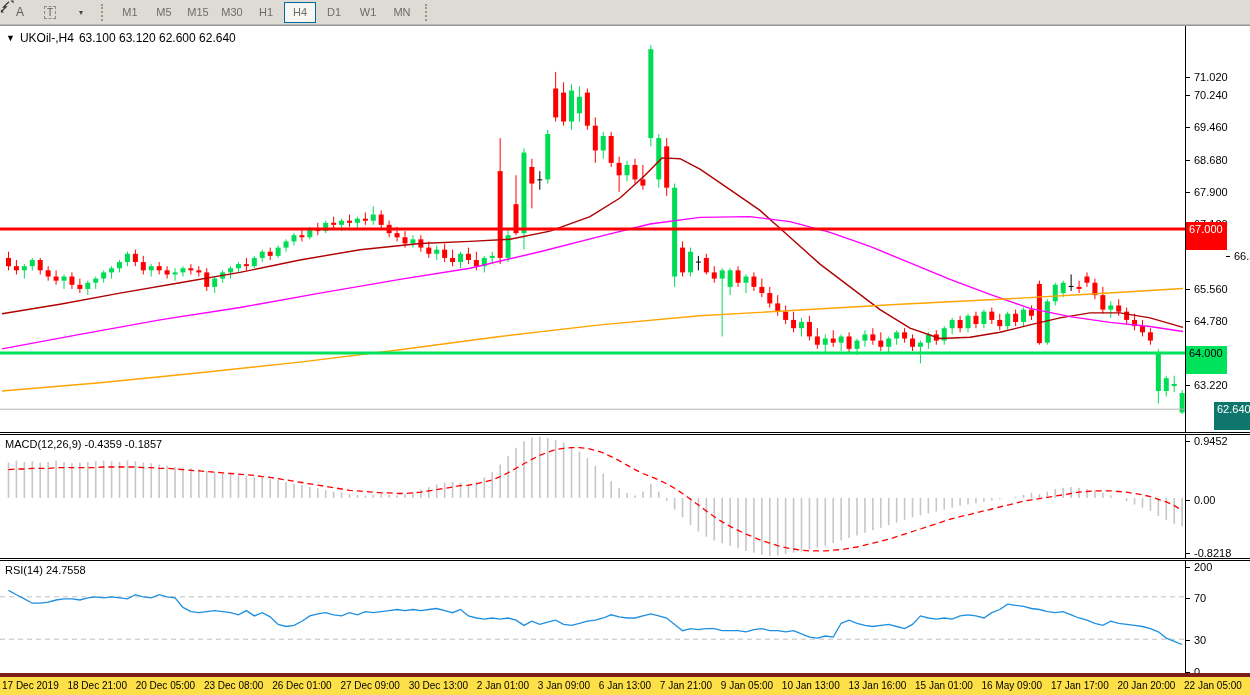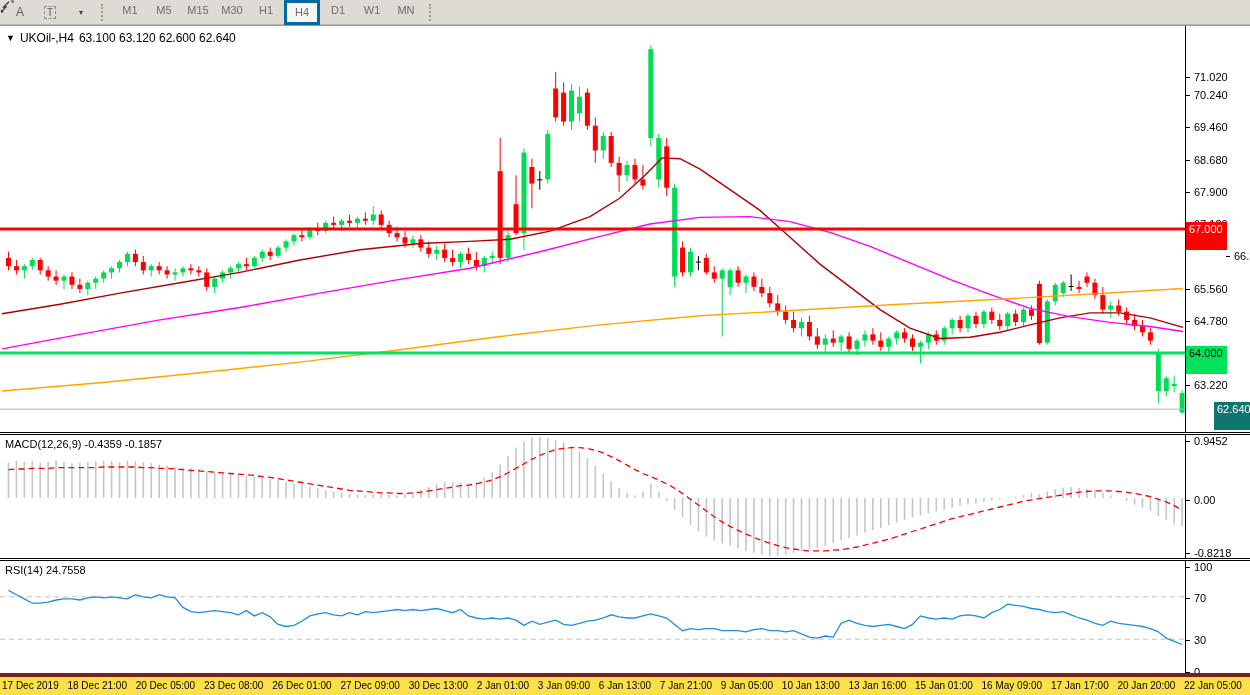--- a/index.html
+++ b/index.html
@@ -5,21 +5,21 @@
 html,body{margin:0;padding:0}
 body{width:1250px;height:695px;position:relative;overflow:hidden;background:#fff;
   font-family:"Liberation Sans",sans-serif;-webkit-font-smoothing:none}
 
 .toolbar{position:absolute;top:0;left:0;width:1250px;height:25px;background:#dedbd4;
   border-bottom:1px solid #b9b6af;display:flex;align-items:center;padding-left:5px;box-sizing:border-box}
 .tb-btn{height:19px;min-width:20px;display:flex;align-items:center;justify-content:center;
   color:#5e5e5e;font-size:12px;margin:0 1px;border:1px solid transparent;padding:0 3px;cursor:default}
 .tb-btn.t-tool span{border:1px dashed #8a8a8a;padding:0 2px;font-size:10px;line-height:11px}
 .tb-btn.tf{font-size:11px;color:#6c6c6c;min-width:24px}
-.tb-btn.active{background:#f7f6f3;border:3px solid #0369a1}
+.tb-btn.active{background:#f7f6f3;border:1px solid #0369a1}
 .caret{font-size:8px;color:#444;margin-left:2px}
 .grip{width:4px;height:17px;margin:0 6px;border-left:2px dotted #9a978f}
 .arrow-ico{width:15px;height:13px;display:block}
 
 .row{position:absolute;left:0;width:1250px;display:flex;background:#fff;box-sizing:border-box}
 .row-main{top:25px;height:407px;border-top:1px solid #9a9a9a}
 .row-macd{top:432px;height:126px;border-top:3px double #000}
 .row-rsi{top:558px;height:115px;border-top:3px double #000}
 .row-time{top:673px;height:24px;border-top:4px solid #7f1d1d;background:#fde047}
 .plot{width:1186px;position:relative;border-right:1px solid #000;box-sizing:border-box;background:#fff}
@@ -566,21 +566,21 @@
 <div class="row row-rsi">
   <div class="plot">
     <div class="ind-label">RSI(14) 24.7558</div>
     <svg id="rsi-svg" width="1185" height="112">
         <line x1="0" y1="35.8" x2="1185" y2="35.8" stroke="#c0c0c0" stroke-width="1" stroke-dasharray="5 4"></line>
         <line x1="0" y1="78.2" x2="1185" y2="78.2" stroke="#c0c0c0" stroke-width="1" stroke-dasharray="5 4"></line>
         <polyline points="8.5,29.4 16.43,33.7 24.36,37.9 32.29,42.2 40.22,42.2 48.15,41.1 56.08,39.0 64.00999999999999,37.9 71.94,37.9 79.87,39.0 87.8,36.9 95.72999999999999,35.8 103.66,36.9 111.59,35.8 119.52,36.9 127.44999999999999,37.9 135.38,33.7 143.31,35.8 151.24,36.9 159.17,33.7 167.1,35.8 175.03,36.9 182.95999999999998,46.4 190.89,50.6 198.82,51.7 206.75,50.6 214.68,49.6 222.60999999999999,50.6 230.54,51.7 238.47,53.8 246.39999999999998,49.6 254.32999999999998,54.9 262.26,51.7 270.19,55.9 278.12,63.4 286.05,65.5 293.98,64.4 301.90999999999997,60.2 309.84,54.9 317.77,52.8 325.7,51.7 333.63,53.8 341.56,54.9 349.49,51.7 357.41999999999996,53.8 365.34999999999997,50.6 373.28,51.7 381.21,50.6 389.14,49.6 397.07,48.5 405,49.6 412.93,48.5 420.86,49.6 428.78999999999996,48.5 436.71999999999997,47.5 444.65,49.6 452.58,51.7 460.51,48.5 468.44,54.9 476.37,57.0 484.29999999999995,58.1 492.22999999999996,57.0 500.15999999999997,58.1 508.09,57.0 516.02,59.1 523.9499999999999,64.4 531.88,60.2 539.81,63.4 547.74,61.2 555.67,59.1 563.6,63.4 571.53,64.4 579.46,62.3 587.39,60.2 595.3199999999999,59.1 603.25,57.0 611.18,53.8 619.11,55.9 627.04,57.0 634.97,57.0 642.9,54.9 650.8299999999999,52.8 658.76,54.9 666.6899999999999,57.0 674.62,63.4 682.55,69.7 690.48,67.6 698.41,68.7 706.3399999999999,67.6 714.27,67.6 722.1999999999999,69.7 730.13,69.7 738.06,69.7 745.99,70.8 753.92,68.7 761.85,67.6 769.78,69.7 777.7099999999999,69.7 785.64,70.8 793.5699999999999,69.7 801.5,72.9 809.43,76.1 817.36,77.1 825.29,75.0 833.22,76.1 841.15,62.3 849.0799999999999,59.1 857.01,62.3 864.9399999999999,64.4 872.87,65.5 880.8,64.4 888.73,63.4 896.66,65.5 904.5899999999999,67.6 912.52,63.4 920.4499999999999,54.9 928.38,57.0 936.31,58.1 944.24,57.0 952.17,58.1 960.0999999999999,54.9 968.03,53.8 975.9599999999999,54.9 983.89,57.0 991.8199999999999,51.7 999.75,48.5 1007.68,43.2 1015.61,44.3 1023.54,45.3 1031.4699999999998,47.5 1039.3999999999999,48.5 1047.33,50.6 1055.26,51.7 1063.19,50.6 1071.12,53.8 1079.05,57.0 1086.98,59.1 1094.9099999999999,62.3 1102.84,64.4 1110.77,60.2 1118.7,62.3 1126.6299999999999,63.4 1134.56,64.4 1142.49,65.5 1150.42,67.6 1158.35,70.8 1166.28,77.1 1174.21,80.3 1182.1399999999999,83.5" fill="none" stroke="#1e8fe0" stroke-width="1.3"></polyline>
       </svg>
   </div>
   <div class="axis" id="rsi-axis">
-      <div class="tick" style="top: 0px;">100</div>
+      <div class="tick" style="top: 0px;">200</div>
       <div class="tick" style="top: 30.8px;">70</div>
       <div class="tick" style="top: 73.2px;">30</div>
       <div class="tick" style="top: 105px;">0</div>
     </div>
 </div>
 
 <div class="row row-time">
   <div class="time-strip" id="time-strip">
       <span>17 Dec 2019</span>
       <span>18 Dec 21:00</span>

